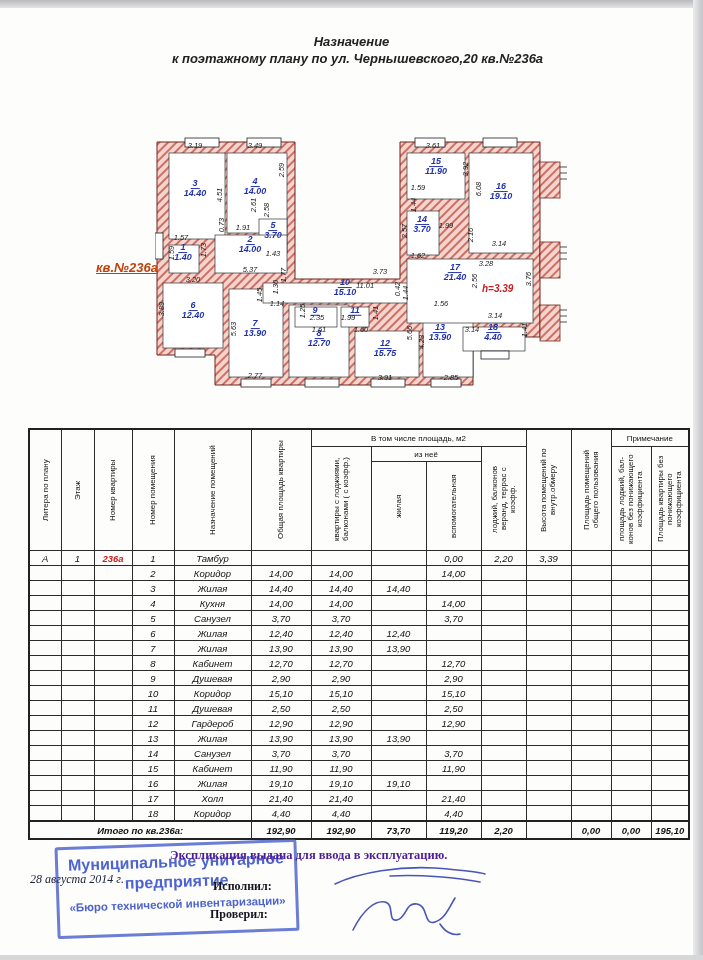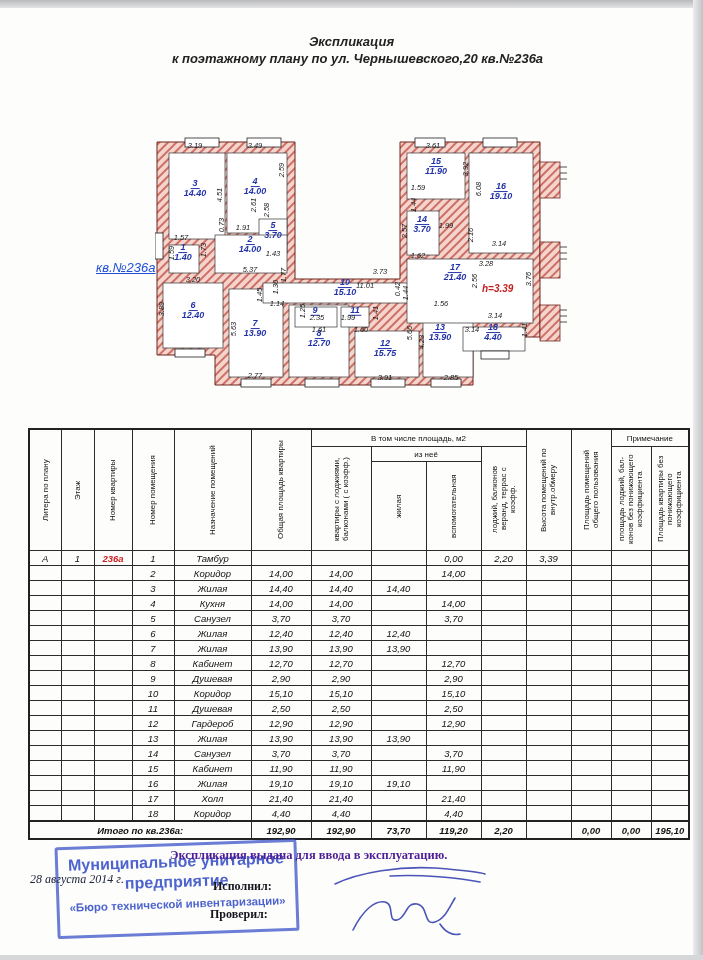--- a/index.html
+++ b/index.html
@@ -9,21 +9,21 @@
   .edge-right{position:absolute;right:0;top:0;width:10px;height:960px;background:linear-gradient(90deg,#ececee,#c2c3c6);}
   .edge-bottom{position:absolute;left:0;bottom:0;width:703px;height:5px;background:#d6d7d9;}
 
   .title{position:absolute;left:0;top:34px;width:703px;text-align:center;
          font-weight:bold;font-style:italic;font-size:13px;color:#222;}
   .title .l2{font-size:13px;margin-top:2px;padding-left:12px;}
 
   
   .plan-area{position:absolute;left:0;top:130px;width:703px;height:275px;}
   .plan-svg{position:absolute;left:155px;top:7px;}
-  .apt-label{position:absolute;left:96px;top:130px;color:#1d4ed8;font-style:italic;font-weight:normal;
+  .apt-label{position:absolute;left:96px;top:130px;color:#c2410c;font-style:italic;font-weight:bold;
              font-size:13px;text-decoration:underline;}
   .h-label{position:absolute;left:482px;top:153px;color:#c42222;font-style:italic;font-weight:bold;font-size:10px;}
   .room-label{position:absolute;transform:translate(-50%,-50%);text-align:center;color:#2233aa;
               font-style:italic;font-weight:bold;font-size:9px;line-height:1.05;white-space:nowrap;}
   .room-label .num{border-bottom:1px solid #2233aa;padding:0 2px;display:inline-block;}
   .dim{position:absolute;transform:translate(-50%,-50%);color:#1a1a1a;font-style:italic;
        font-size:7.5px;white-space:nowrap;}
   .dim.rot{transform:translate(-50%,-50%) rotate(-90deg);}
 
   
@@ -59,21 +59,21 @@
 </style>
 </head>
 <body>
 
 <div class="sheet">
   <div class="edge-top"></div>
   <div class="edge-right"></div>
   <div class="edge-bottom"></div>
 
   <div class="title">
-    <div class="l1">Экспликация</div>
+    <div class="l1">Назначение</div>
     <div class="l2">к поэтажному плану по ул. Чернышевского,20  кв.№236а</div>
   </div>
 
   <div class="plan-area">
     <svg class="plan-svg" width="412" height="258" viewBox="0 0 412 258">
       <defs>
         <pattern id="hatch" width="6" height="6" patternUnits="userSpaceOnUse" patternTransform="rotate(45)">
           <rect width="6" height="6" fill="#f4d4cd"></rect>
           <line x1="1" y1="0" x2="1" y2="6" stroke="#c4564a" stroke-width="1.6"></line>
         </pattern>

